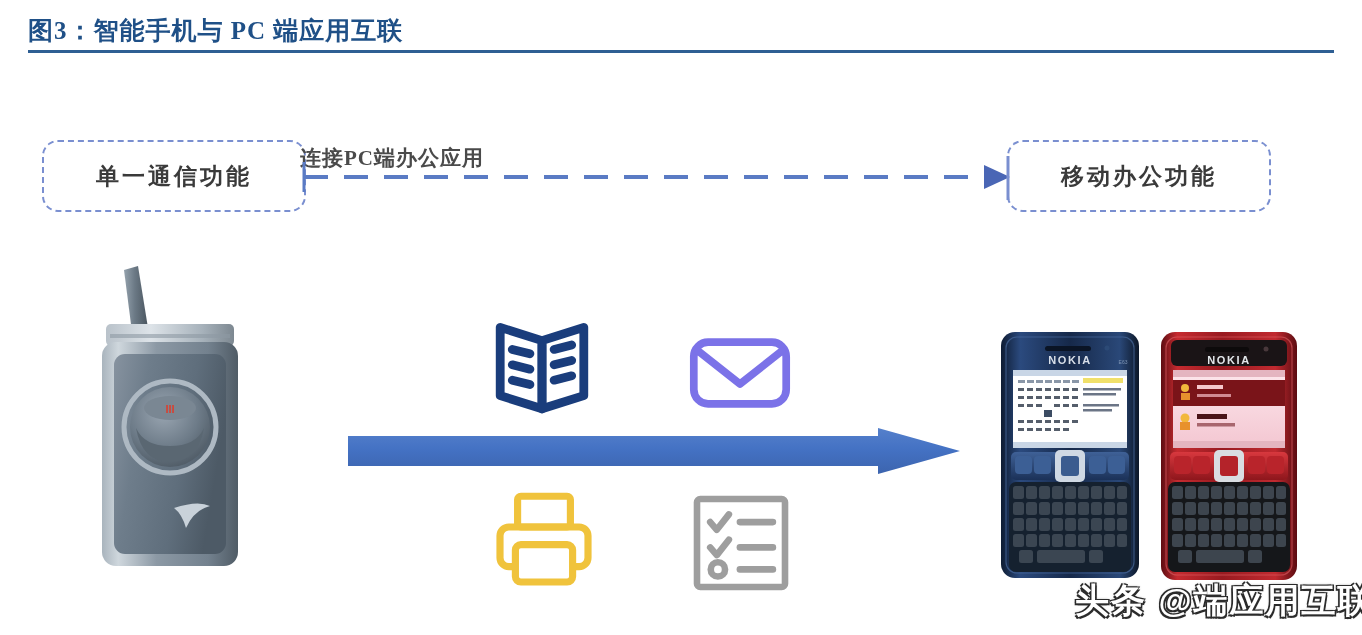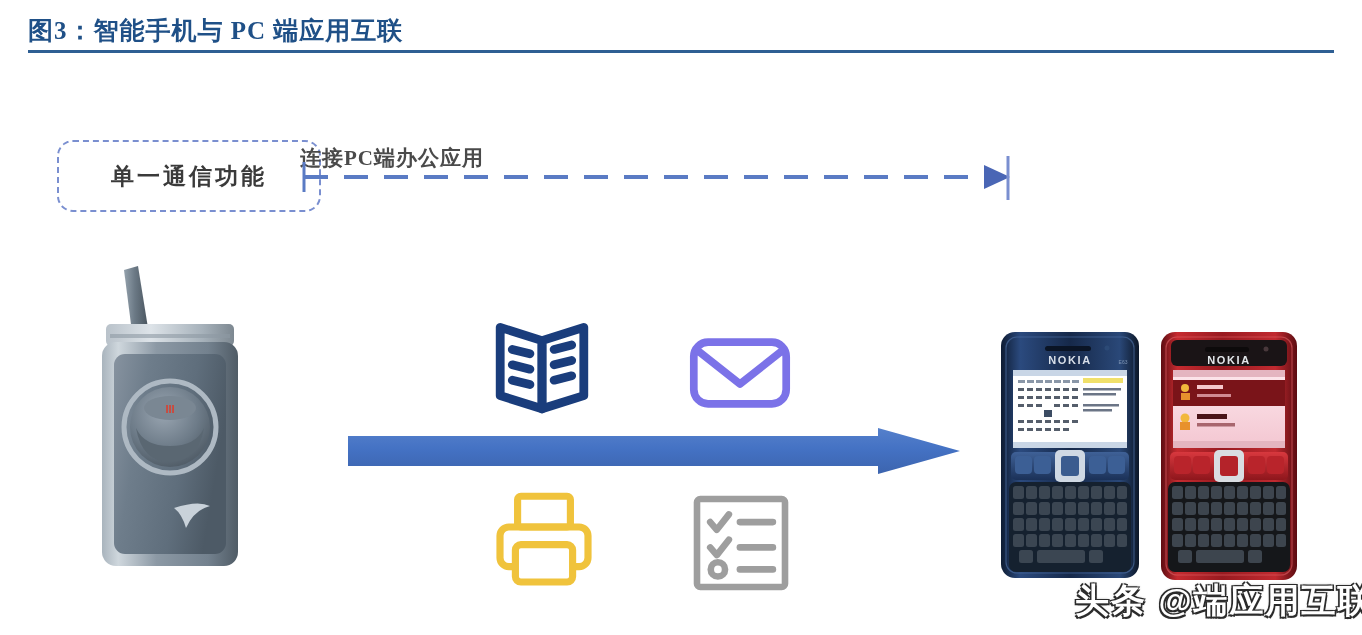--- a/index.html
+++ b/index.html
@@ -52,21 +52,21 @@
     justify-content: center;
   }
   .concept-box .label {
     font-family: "Liberation Serif", serif;
     font-size: 23px;
     font-weight: bold;
     color: #3a3a3a;
     letter-spacing: 3px;
     white-space: nowrap;
   }
-  #box-left  { left: 57px;   width: 264px; text-align: right; }
+  #box-left  { left: 42px;   width: 264px; text-align: right; }
   #box-right { left: 1007px; width: 264px; }
 
   
   .connector-wrap {
     position: absolute;
     left: 300px;
     top: 140px;
     width: 710px;
     height: 80px;
   }
@@ -156,20 +156,23 @@
       <line x1="4" y1="22" x2="4" y2="52" stroke="#5A7BC4" stroke-width="3"></line>
 
       <line x1="4" y1="37" x2="686" y2="37" stroke="#5A7BC4" stroke-width="4" stroke-dasharray="24 16" stroke-linecap="butt"></line>
 
       <polygon points="684,25 710,37 684,49" fill="#4A66B5"></polygon>
 
       <line x1="708" y1="16" x2="708" y2="60" stroke="#7A8FD0" stroke-width="3"></line>
     </svg>
   </div>
 
+  <div class="concept-box" id="box-right">
+    <span class="label">移动办公功能</span>
+  </div>
 
   <svg class="big-arrow" viewBox="0 0 612 46" preserveAspectRatio="none">
     <defs>
       <linearGradient id="arrGrad" x1="0" y1="0" x2="0" y2="1">
         <stop offset="0%" stop-color="#5580CB"></stop>
         <stop offset="45%" stop-color="#4472C4"></stop>
         <stop offset="100%" stop-color="#3C64AE"></stop>
       </linearGradient>
     </defs>
     <polygon points="0,8 530,8 530,0 612,23 530,46 530,38 0,38" fill="url(#arrGrad)"></polygon>

